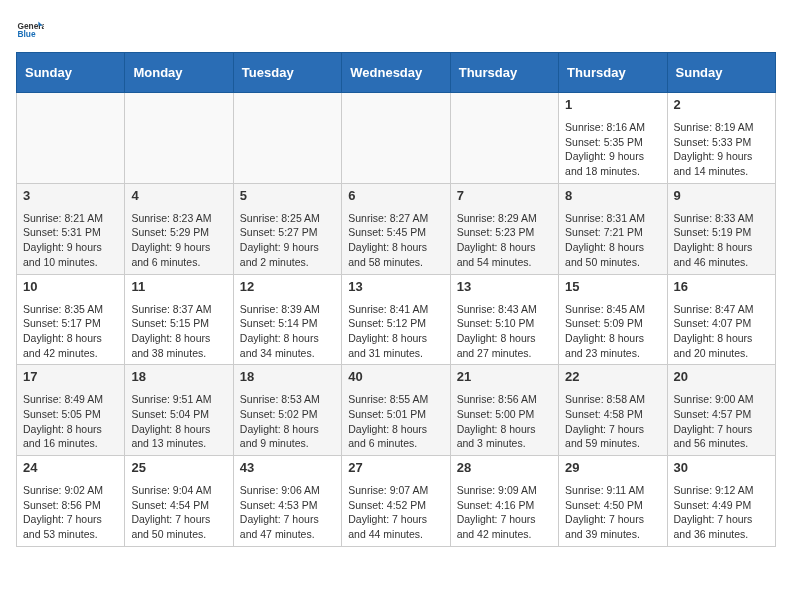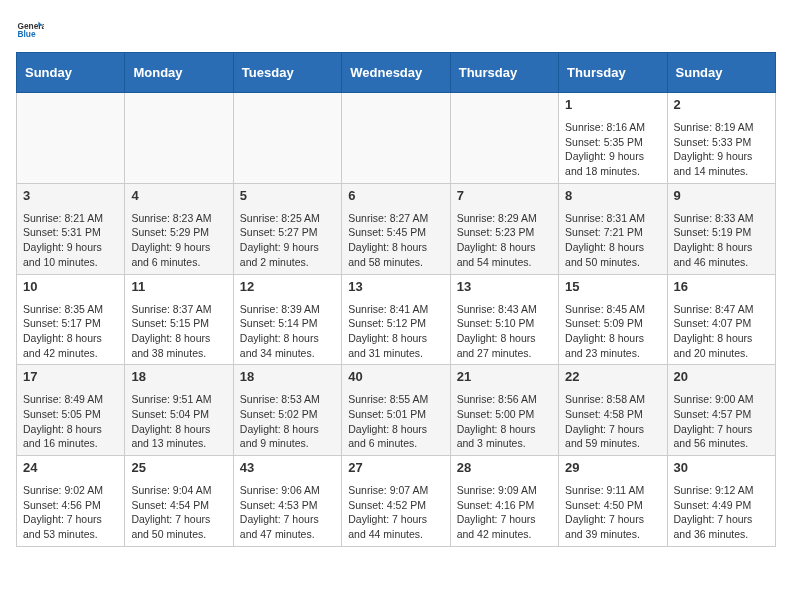--- a/index.html
+++ b/index.html
@@ -251,21 +251,21 @@
           <span class="day-number">20</span>
           <div class="day-info">Sunrise: 9:00 AM
 Sunset: 4:57 PM
 Daylight: 7 hours and 56 minutes.</div>
         </td>
       </tr>
       <tr class="row-odd">
         <td>
           <span class="day-number">24</span>
           <div class="day-info">Sunrise: 9:02 AM
-Sunset: 4:56 PM
+Sunset: 8:56 PM
 Daylight: 7 hours and 53 minutes.</div>
         </td>
         <td>
           <span class="day-number">25</span>
           <div class="day-info">Sunrise: 9:04 AM
 Sunset: 4:54 PM
 Daylight: 7 hours and 50 minutes.</div>
         </td>
         <td>
           <span class="day-number">43</span>

